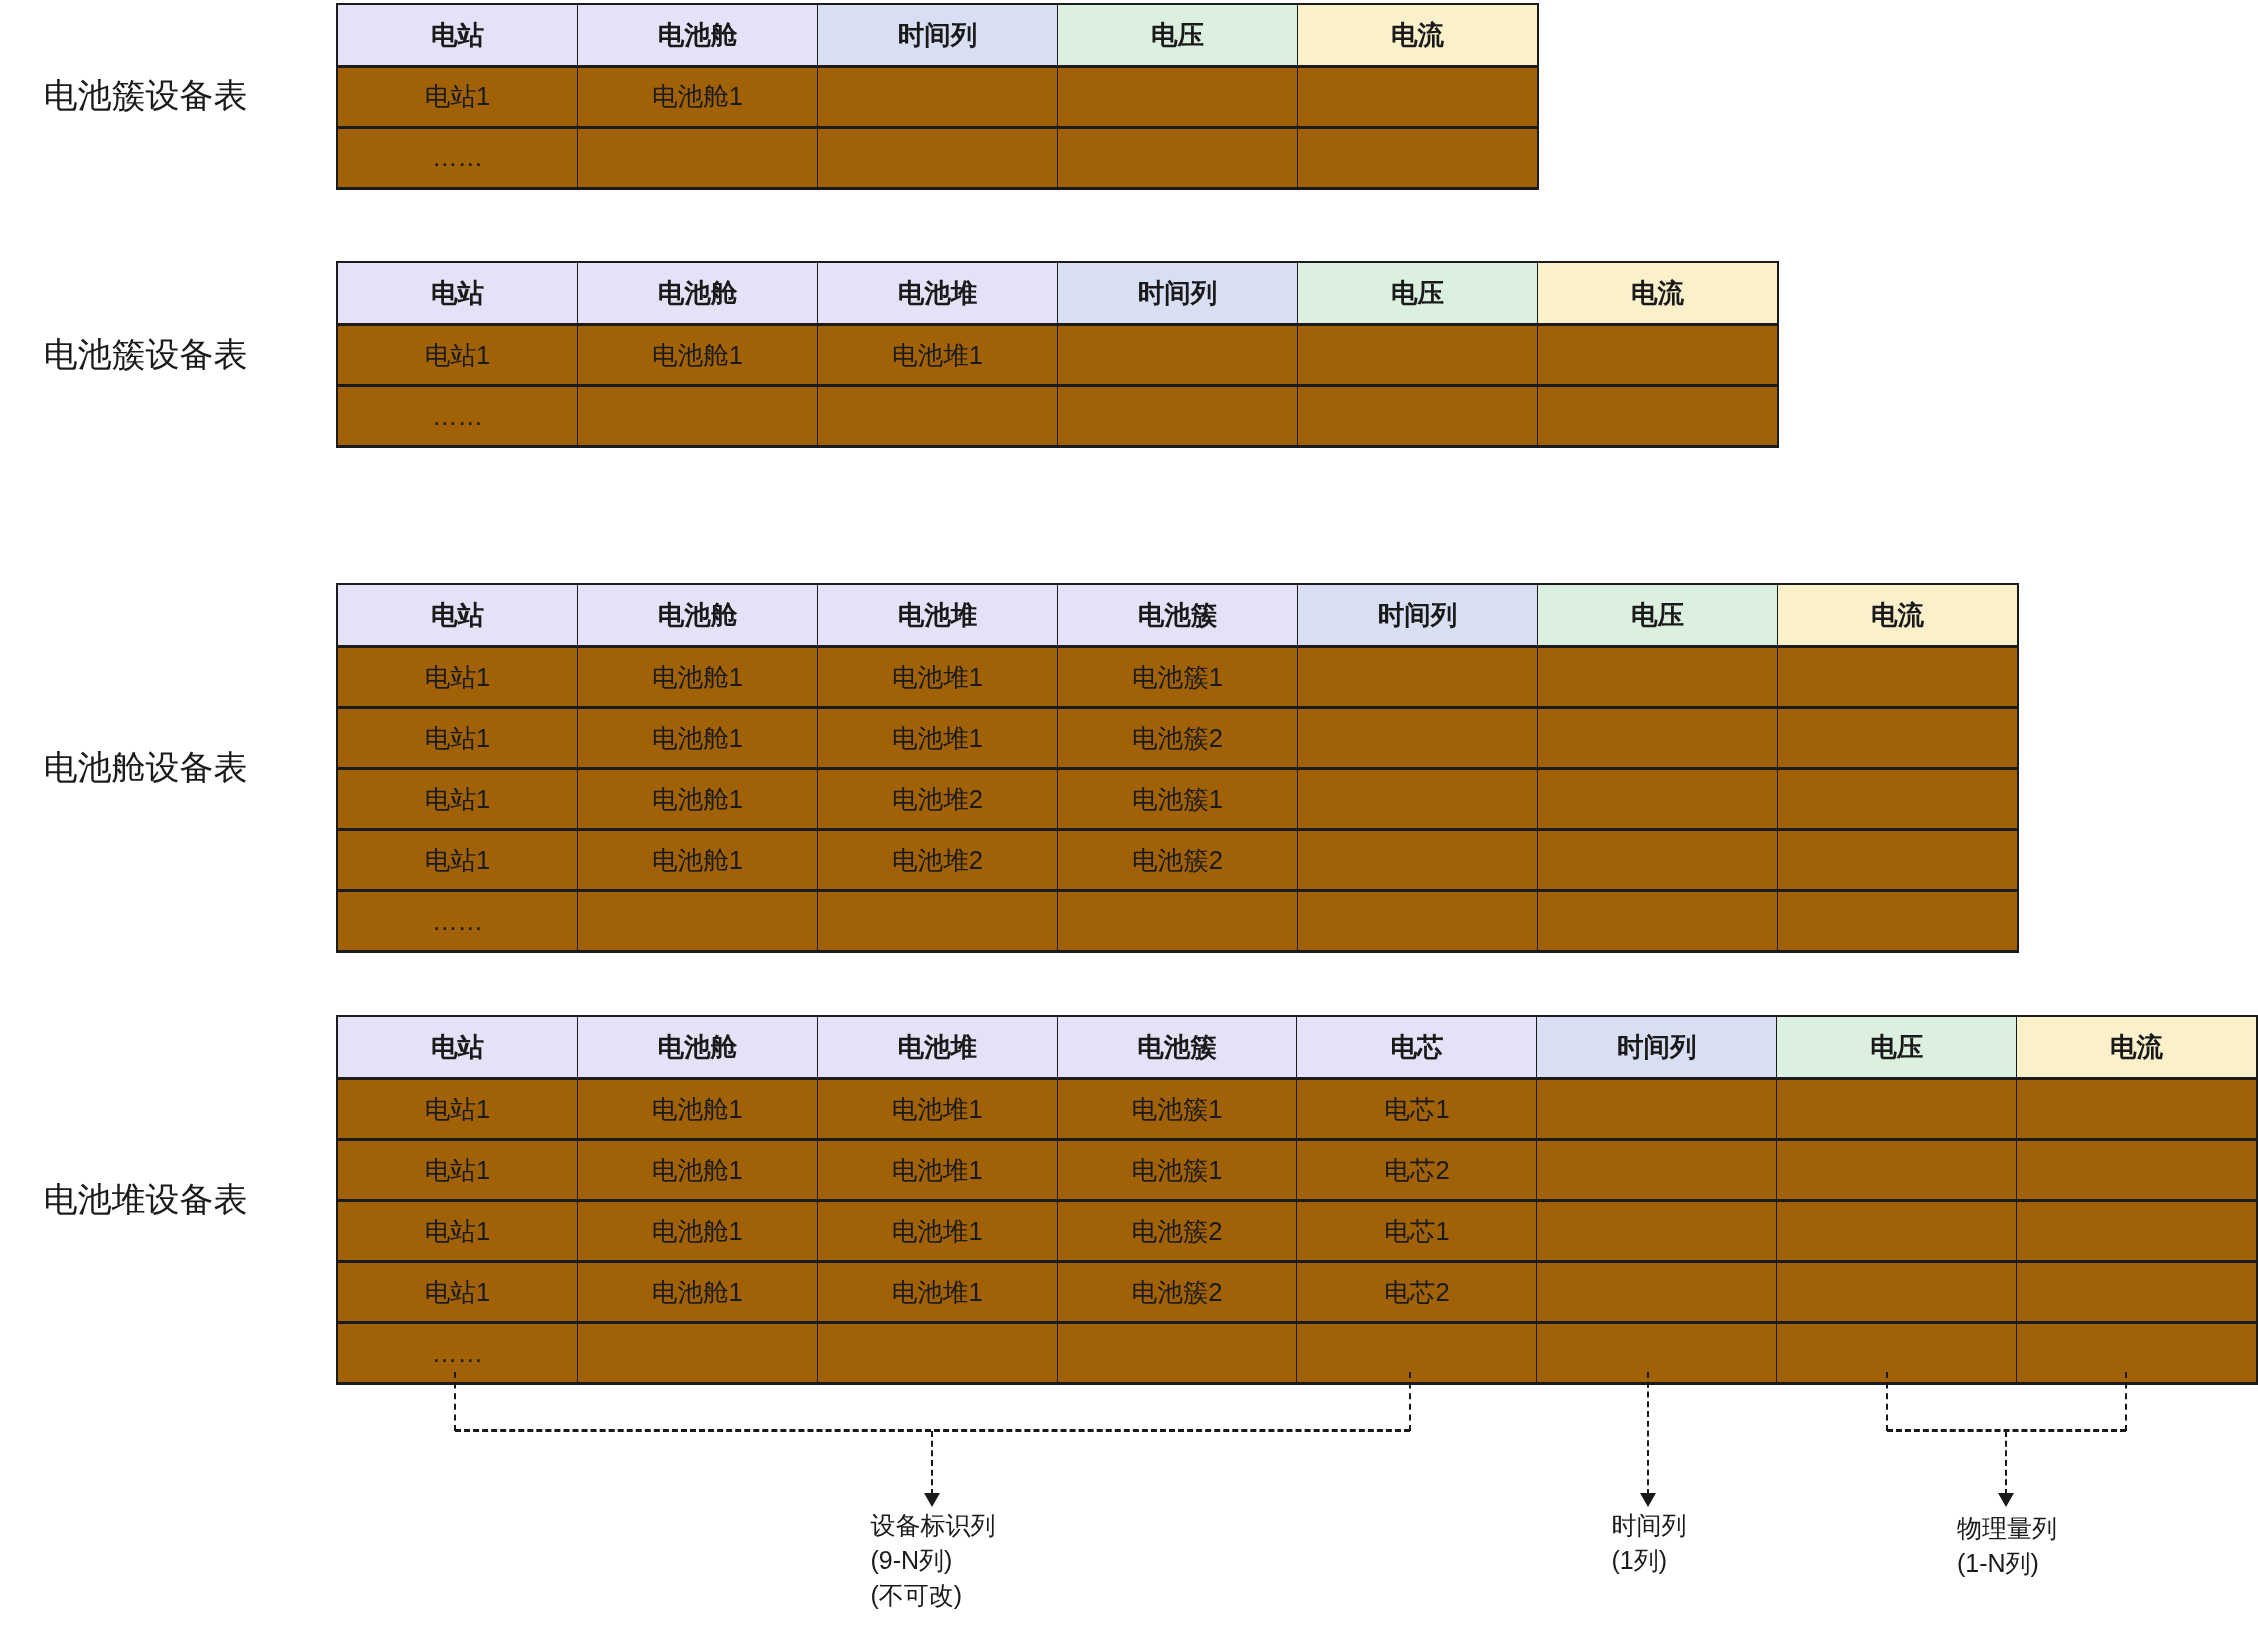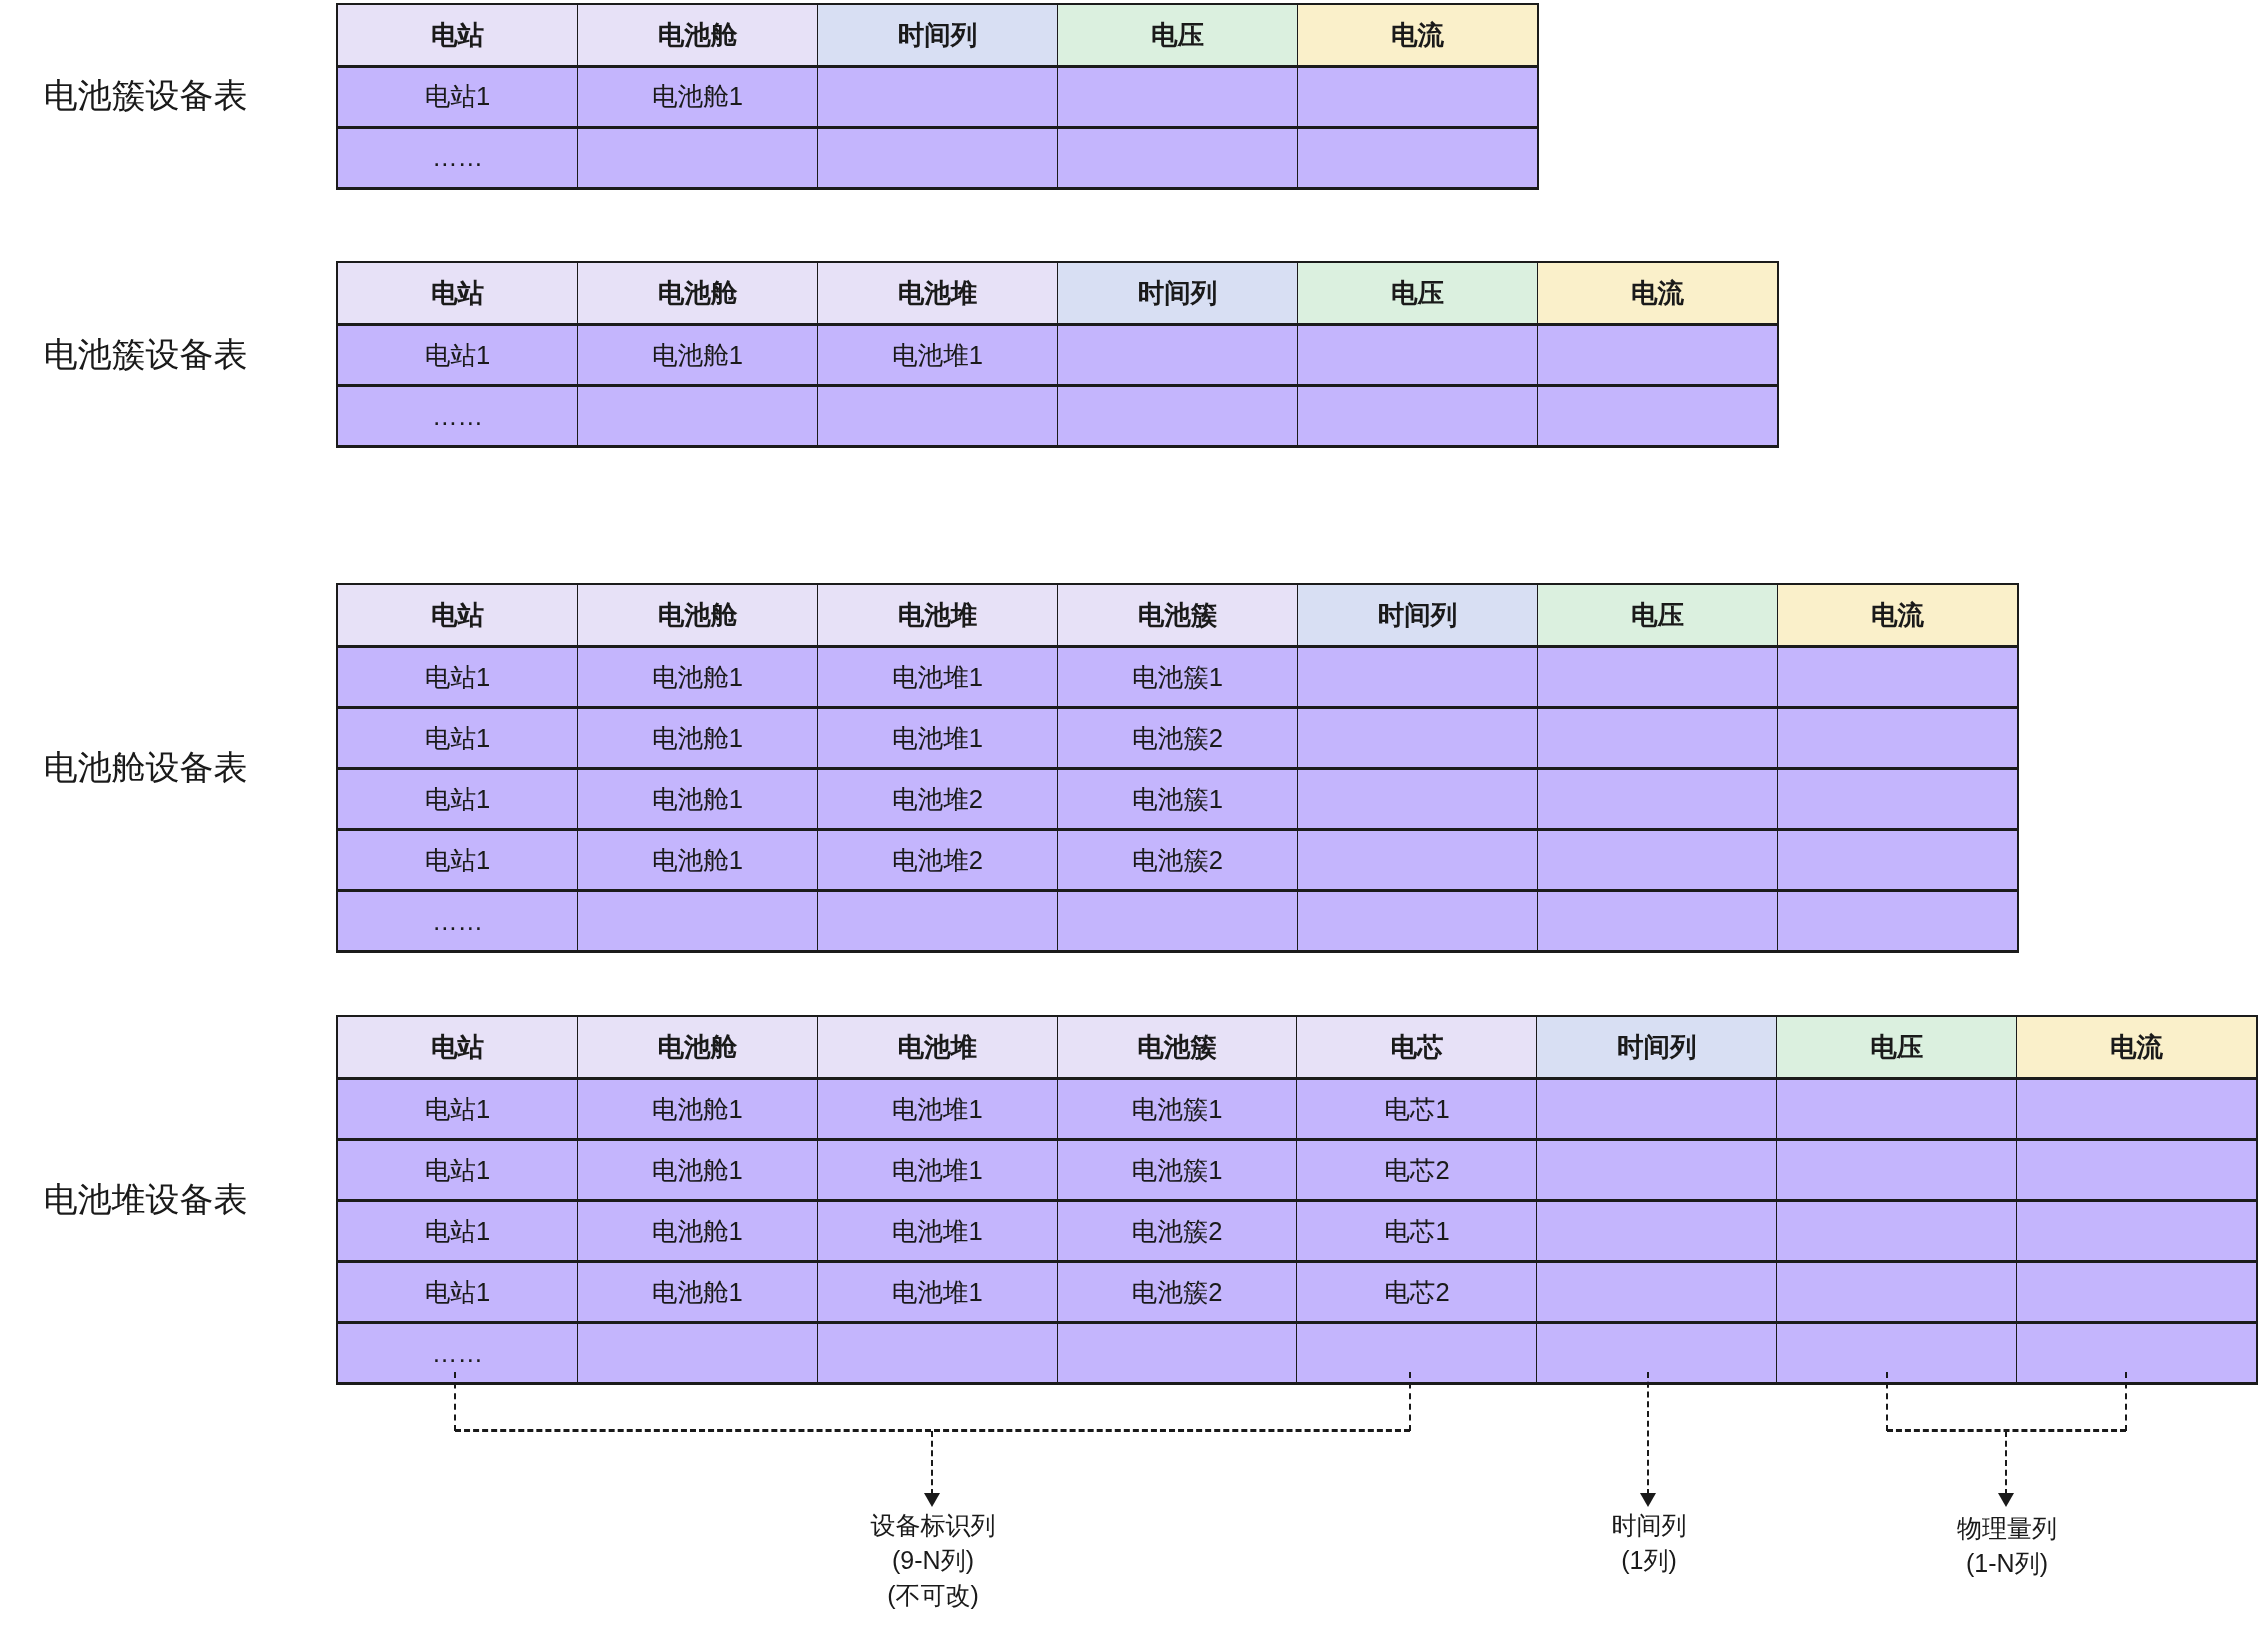--- a/index.html
+++ b/index.html
@@ -15,21 +15,21 @@
   .side-label {
     position:absolute; left:0; width:291px;
     top:50%; transform:translateY(-50%);
     text-align:center; font-size:34px; line-height:1.15;
     white-space:nowrap; color:#1a1a1a;
   }
   table.dev-table {
     border-collapse:collapse; table-layout:fixed;
     margin-left:336px;
     border:2.6px solid #1b1b1b;
-    background:#c4b5fd;
+    background:#a16207;
   }
   table.dev-table th, table.dev-table td {
     padding:0; text-align:center; vertical-align:middle;
     border-left:1.8px solid #1b1b1b; border-right:1.8px solid #1b1b1b;
     overflow:hidden; white-space:nowrap;
   }
   table.dev-table th {
     height:60px; font-size:26.5px; font-weight:700;
     border-bottom:3.5px solid #1b1b1b; border-top:2.6px solid #1b1b1b;
   }
@@ -39,21 +39,21 @@
   }
   .vdash { position:absolute; width:0; border-left:2.6px dashed #1a1a1a; }
   .hdash { position:absolute; height:0; border-top:3.5px dashed #1a1a1a; }
   .arrowhead {
     position:absolute; width:0; height:0;
     border-left:8.8px solid transparent; border-right:8.8px solid transparent;
     border-top:14px solid #1a1a1a;
   }
   .note-label {
     position:absolute; transform:translateX(-50%);
-    text-align:center; font-size:25px; line-height:35px;
+    text-align:left; font-size:25px; line-height:35px;
     white-space:nowrap; color:#1a1a1a;
   }
 </style>
 </head>
 <body>
 
 <div id="diagram">
     <div class="table-block" style="top: 2.6px;">
       <div class="side-label">电池簇设备表</div>
       <table class="dev-table">

